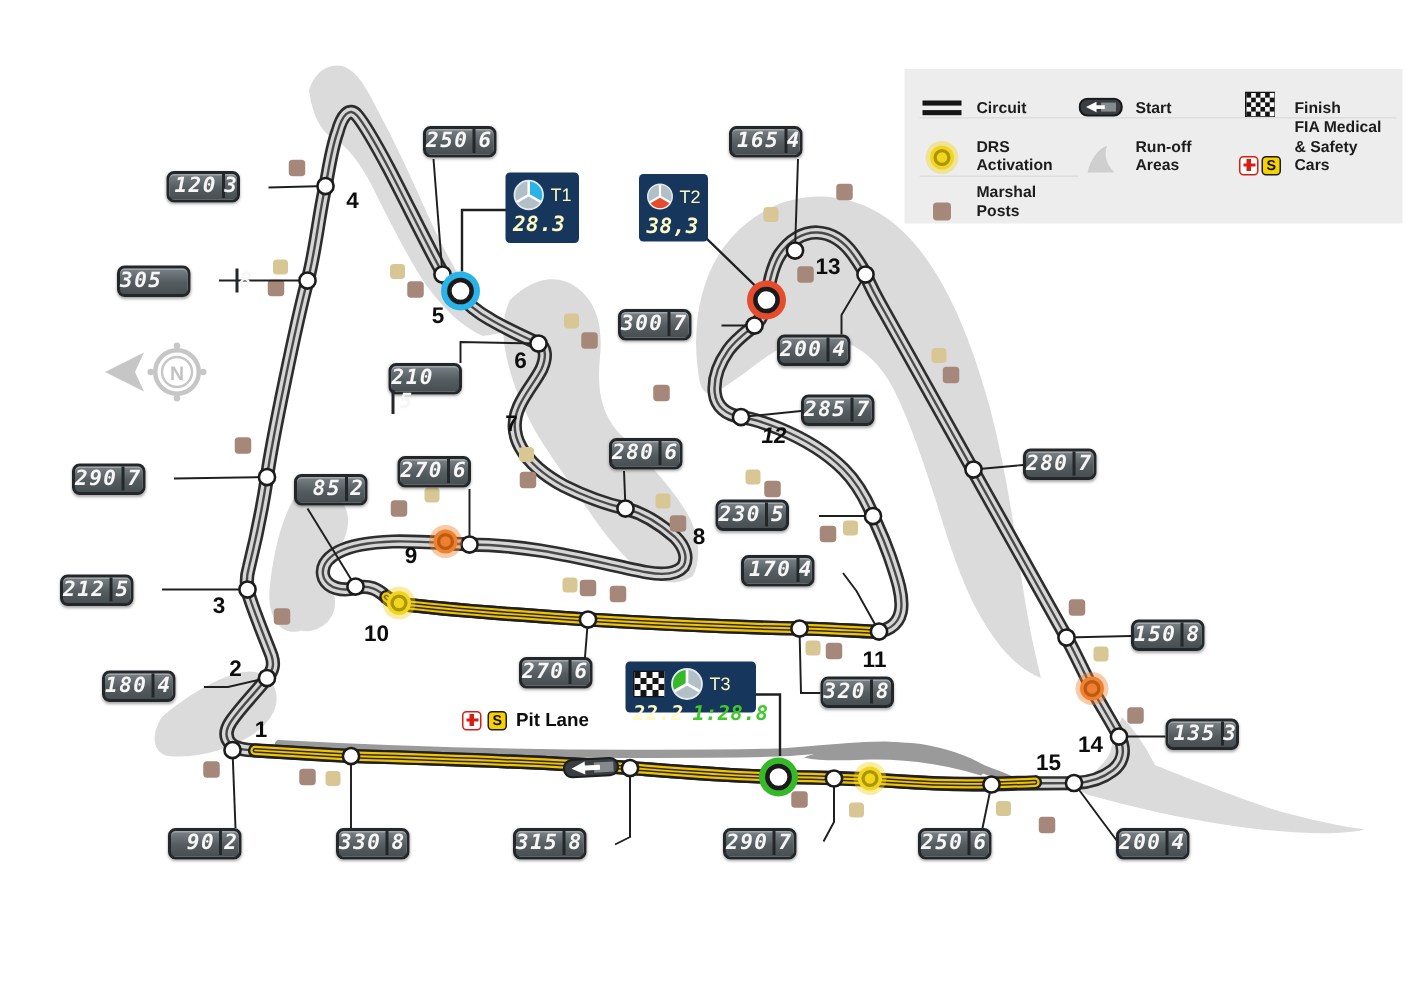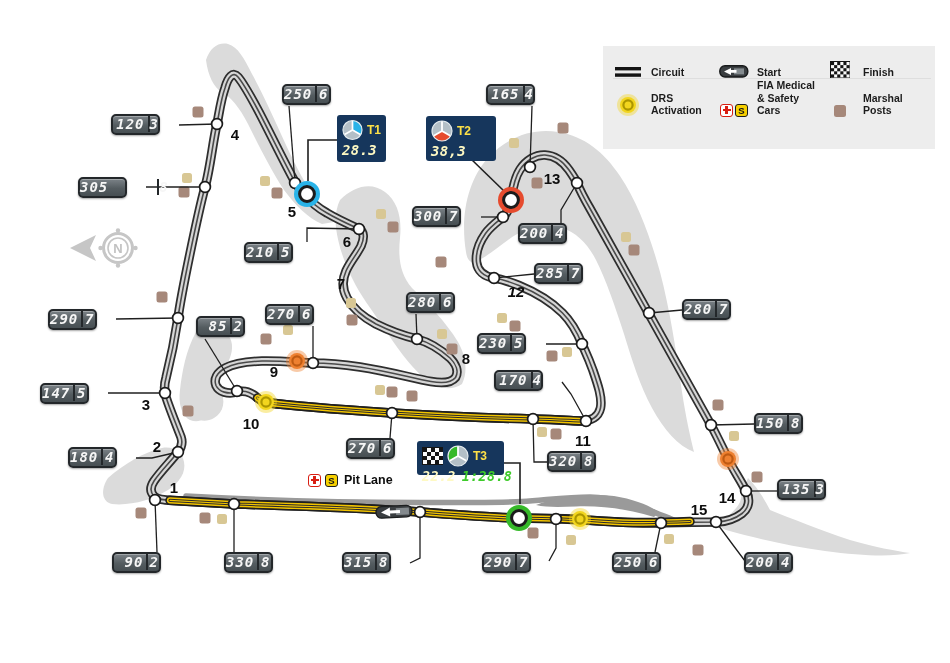--- a/index.html
+++ b/index.html
@@ -17,21 +17,21 @@
     font-family:"DejaVu Sans Mono",monospace;font-style:italic;font-weight:700;font-size:14px;
     color:#f6f6f6;letter-spacing:1px;}
   .sb-gear{width:15px;border-left:2px solid #23272a;display:flex;align-items:center;justify-content:center;
     font-family:"DejaVu Sans Mono",monospace;font-style:italic;font-weight:700;font-size:14px;color:#f6f6f6;}
   
   .turn{position:absolute;transform:translate(-50%,-50%);font-weight:700;font-size:15px;color:#0d0d0d;}
   
   .sector-panel{position:absolute;background:#16365c;border-radius:3px;color:#fff;
     padding:4px 5px 3px 5px;display:flex;flex-direction:column;gap:1px;box-sizing:border-box;}
   .sp-row{display:flex;align-items:center;gap:4px;}
-  .sp-label{font-weight:700;font-size:12px;color:#fde047;}
+  .sp-label{font-weight:400;font-size:12px;color:#fef9c3;}
   .sp-time{font-family:"DejaVu Sans Mono",monospace;font-style:italic;font-weight:700;
     font-size:14px;letter-spacing:.3px;color:#fef9c3;}
   .sp-lap{color:#3ecb2a;}
   
   .legend{position:absolute;left:603px;top:46px;width:332px;height:103px;background:#ededed;
     display:grid;grid-template-columns:1fr 1fr 1fr;grid-template-rows:1fr 1fr 1fr;
     padding:2px 4px 2px 10px;box-sizing:border-box;}
   .lg-cell{display:flex;align-items:flex-end;gap:8px;border-top:1px solid #dedede;min-width:0;}
   .lg-cell.r1{border-top:none;}
   .lg-ic{width:30px;display:flex;justify-content:center;align-items:center;flex:0 0 30px;}
@@ -238,21 +238,21 @@
       </div>
       <div class="speed-box" style="left: 78px; top: 177px; gap: 46px;">
         <div class="sb-speed">305</div>
         <div class="sb-gear">8</div>
       </div>
       <div class="speed-box" style="left: 48px; top: 309px;">
         <div class="sb-speed">290</div>
         <div class="sb-gear">7</div>
       </div>
       <div class="speed-box" style="left: 40px; top: 383px;">
-        <div class="sb-speed">147</div>
+        <div class="sb-speed">212</div>
         <div class="sb-gear">5</div>
       </div>
       <div class="speed-box" style="left: 68px; top: 447px;">
         <div class="sb-speed">180</div>
         <div class="sb-gear">4</div>
       </div>
       <div class="speed-box" style="left: 112px; top: 552px;">
         <div class="sb-brake"></div>
         <div class="sb-speed">90</div>
         <div class="sb-gear">2</div>
@@ -292,21 +292,21 @@
       </div>
       <div class="speed-box" style="left: 486px; top: 84px;">
         <div class="sb-brake"></div>
         <div class="sb-speed">165</div>
         <div class="sb-gear">4</div>
       </div>
       <div class="speed-box" style="left: 282px; top: 84px;">
         <div class="sb-speed">250</div>
         <div class="sb-gear">6</div>
       </div>
-      <div class="speed-box" style="left: 244px; top: 242px;">
+      <div class="speed-box" style="left: 259px; top: 242px; flex-direction: column;">
         <div class="sb-speed">210</div>
         <div class="sb-gear">5</div>
       </div>
       <div class="speed-box" style="left: 406px; top: 292px;">
         <div class="sb-speed">280</div>
         <div class="sb-gear">6</div>
       </div>
       <div class="speed-box" style="left: 265px; top: 304px;">
         <div class="sb-speed">270</div>
         <div class="sb-gear">6</div>
@@ -368,21 +368,21 @@
         <circle r="10" fill="#b3bfc7"></circle>
         <path d="M0,0 L0,-10 A10,10 0 0 1 8.66,5 Z" fill="#29b3e8"></path>
         <path d="M0,-10 L0,0 L8.66,5 M0,0 L-8.66,5" stroke="#fff" stroke-width="1.8" fill="none"></path>
         <circle r="10" fill="none" stroke="#e3eaee" stroke-width="1.2"></circle>
       </svg>
       <span class="sp-label">T1</span>
     </div>
     <span class="sp-time">28.3</span>
   </div>
 
-  <div class="sector-panel" style="left:426px;top:116px;width:70px;height:45px">
+  <div class="sector-panel" style="left:426px;top:116px;width:46px;height:45px">
     <div class="sp-row">
       <svg width="22" height="22" viewBox="-11 -11 22 22">
         <circle r="10" fill="#b3bfc7"></circle>
         <path d="M0,0 L8.66,5 A10,10 0 0 1 -8.66,5 Z" fill="#e64b2e"></path>
         <path d="M0,-10 L0,0 L8.66,5 M0,0 L-8.66,5" stroke="#fff" stroke-width="1.8" fill="none"></path>
         <circle r="10" fill="none" stroke="#e3eaee" stroke-width="1.2"></circle>
       </svg>
       <span class="sp-label">T2</span>
     </div>
     <span class="sp-time">38,3</span>
@@ -470,20 +470,28 @@
       <span class="lg-ic">
         <svg width="24" height="24">
           <circle cx="12" cy="12" r="11" fill-opacity="0.4" fill="#f2d51e"></circle>
           <circle cx="12" cy="12" r="8" fill="#f2d51e"></circle>
           <circle cx="12" cy="12" r="4.6" fill="none" stroke-width="2.2" stroke="#ac9600"></circle>
         </svg>
       </span>
         <span class="lg-lb">DRS Activation</span>
     </div>
     <div class="lg-cell">
+      <span class="lg-ic">
+        <svg width="24" height="22">
+            <path d="M3,20 C5,12 9,5 16,2 C14,8 15,14 21,20 Z" fill="#cfcfcf"></path>
+          </svg>
+      </span>
+        <span class="lg-lb">Run-off Areas</span>
+    </div>
+    <div class="lg-cell">
       <span class="lg-ic" style="gap:2px">
         <span class="med-ic"></span>
           <span class="sfc-ic">S</span>
       </span>
         <span class="lg-lb">FIA Medical &amp; Safety Cars</span>
     </div>
     <div class="lg-cell">
       <span class="lg-ic">
         <span class="sq" style="width: 12px; height: 12px; display: inline-block; background: rgb(166, 136, 122);" id="lg-marshal"></span>
       </span>

